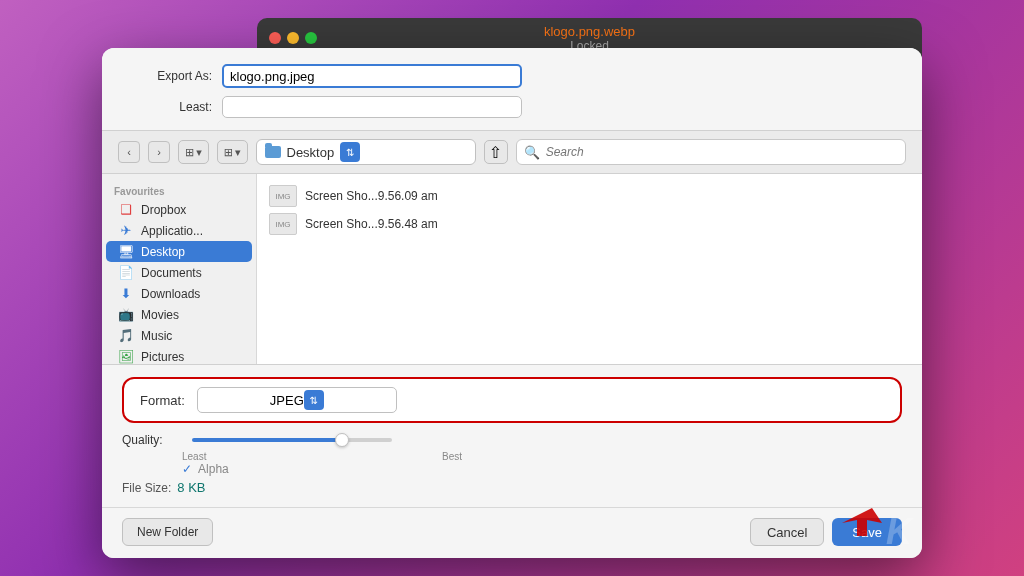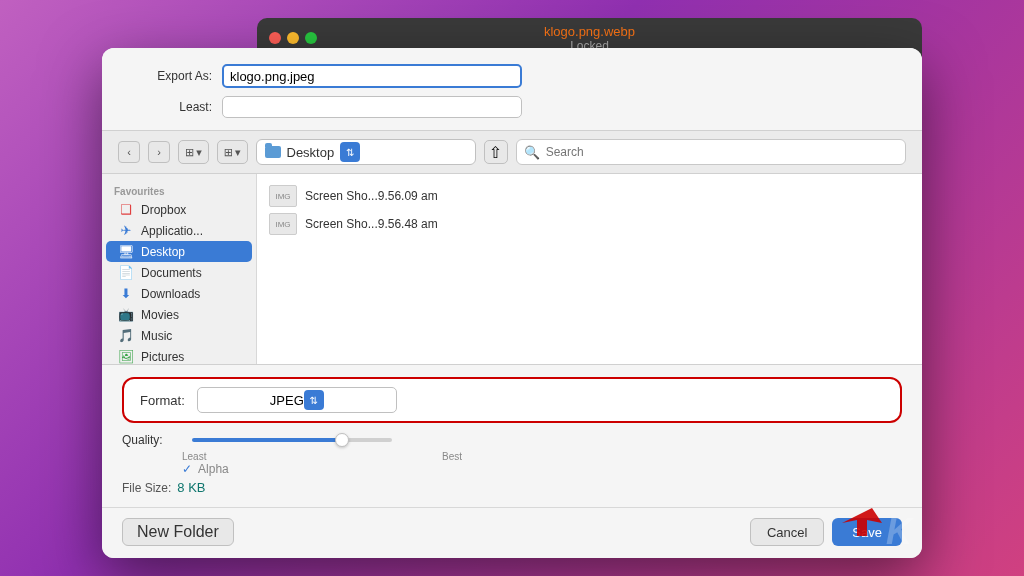--- a/index.html
+++ b/index.html
@@ -211,20 +211,21 @@
       padding: 0 8px;
       gap: 5px;
     }
     .search-box input {
       border: none;
       outline: none;
       background: transparent;
       font-size: 12px;
       color: #8b5cf6;
       width: 100%;
+      font-style: italic;
     }
 
     
     .dialog-body {
       display: flex;
       flex: 1;
       overflow: hidden;
     }
 
     
@@ -425,21 +426,21 @@
       padding: 10px 20px 12px 20px;
       background: #f5f5f5;
       border-top: 1px solid #d8d8d8;
     }
     .new-folder-btn {
       height: 28px;
       padding: 0 14px;
       border: 1px solid #c0c0c0;
       border-radius: 6px;
       background: #e8e8e8;
-      font-size: 16px;
+      font-size: 12px;
       color: #333;
       cursor: pointer;
     }
     .right-buttons {
       display: flex;
       gap: 8px;
     }
     .cancel-btn {
       height: 28px;
       padding: 0 16px;

